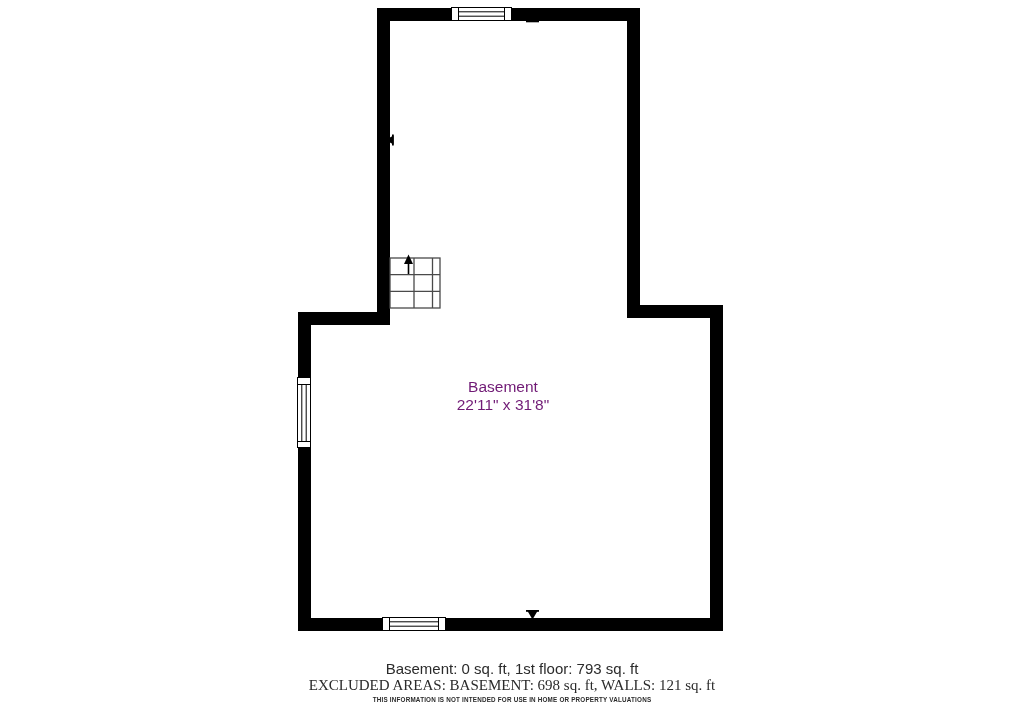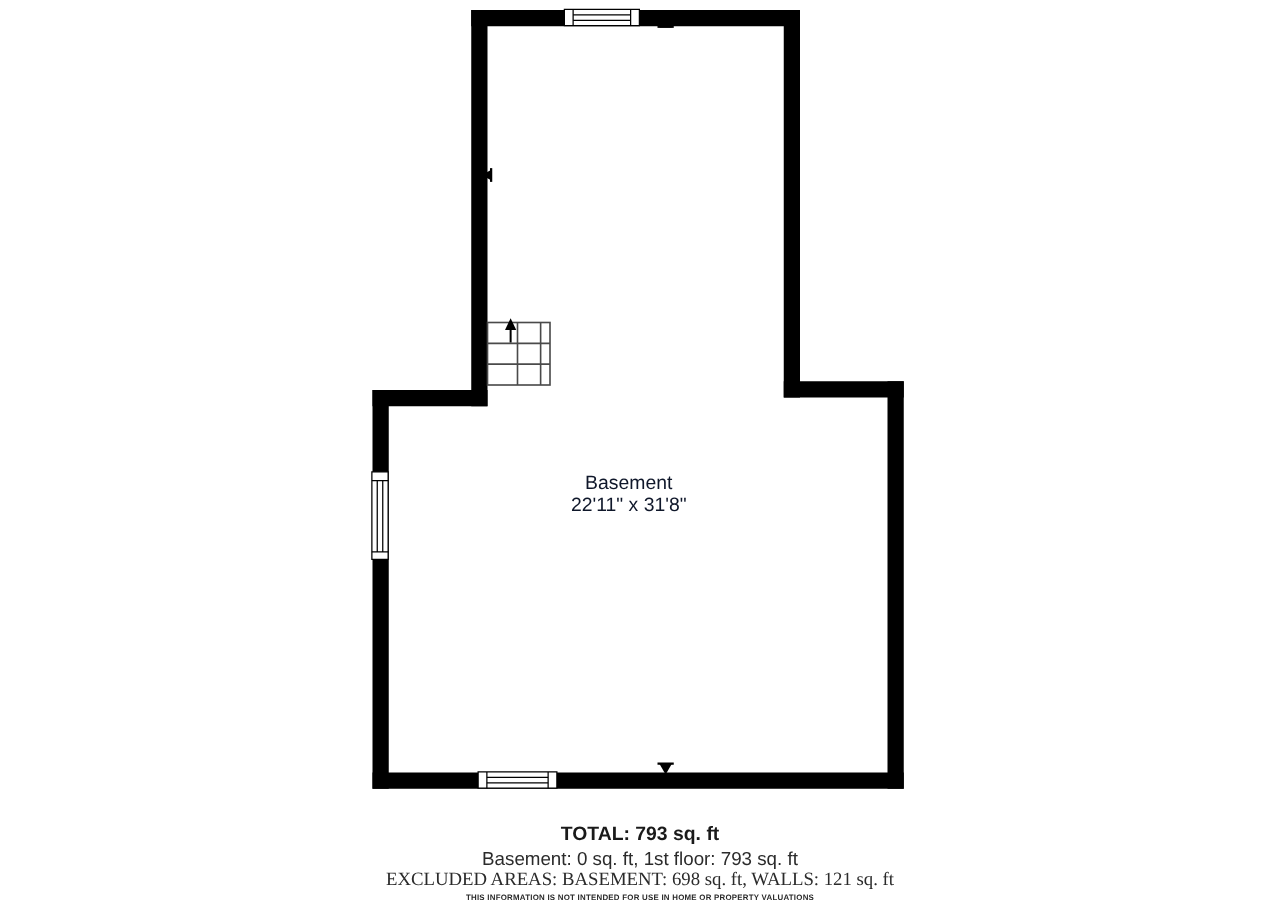--- a/index.html
+++ b/index.html
@@ -16,21 +16,21 @@
   }
   .plan-svg {
     position: absolute;
     left: 0; top: 0;
   }
   .room-label {
     position: absolute;
     left: 353px; top: 378px;
     width: 300px;
     text-align: center;
-    color: #0f172a;
+    color: #701a75;
     pointer-events: none;
   }
   .room-label .room-name {
     font-size: 15.5px;
     line-height: 18px;
   }
   .room-label .room-dims {
     font-size: 15.5px;
     line-height: 18px;
   }
@@ -133,20 +133,19 @@
       <rect x="526" y="610" width="13" height="1.8"></rect>
     </g>
   </svg>
 
   <div class="room-label">
     <div class="room-name">Basement</div>
     <div class="room-dims">22'11" x 31'8"</div>
   </div>
 
   <div class="summary">
-    <div class="total-line">TOTAL: 793 sq. ft</div>
     <div class="floors-line">Basement: 0 sq. ft, 1st floor: 793 sq. ft</div>
     <div class="excluded-line">EXCLUDED AREAS: BASEMENT: 698 sq. ft, WALLS: 121 sq. ft</div>
     <div class="disclaimer-line">THIS INFORMATION IS NOT INTENDED FOR USE IN HOME OR PROPERTY VALUATIONS</div>
 
   </div>
 
 </div>
 
 </body></html>

